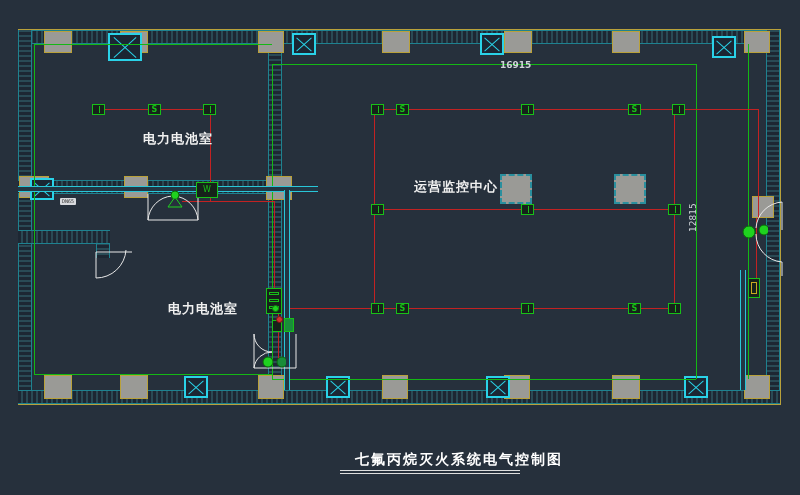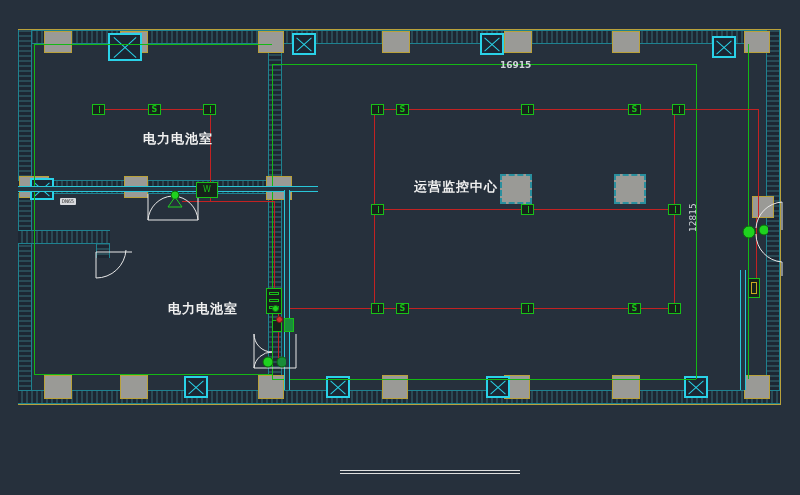--- a/index.html
+++ b/index.html
@@ -388,16 +388,17 @@
 
   <div class="small-tag" style="left:60px; top:198px;">DN65</div>
 
   <div class="room-label" style="left:143px; top:130px;">电力电池室</div>
   <div class="room-label" style="left:414px; top:178px;">运营监控中心</div>
   <div class="room-label" style="left:168px; top:300px;">电力电池室</div>
 
   <div class="dim-text" style="left:500px; top:60px;font-weight:bold;">16915</div>
   <div class="dim-text vertical" style="left:688px; top:232px;">12815</div>
 
+  <div class="title-text" style="left:355px; top:451px;">七氟丙烷灭火系统电气控制图</div>
   <div class="title-rule" style="left:340px; top:470px; width:180px;"></div>
   <div class="title-rule" style="left:340px; top:473px; width:180px;"></div>
 
 </div>
 
 </body></html>

